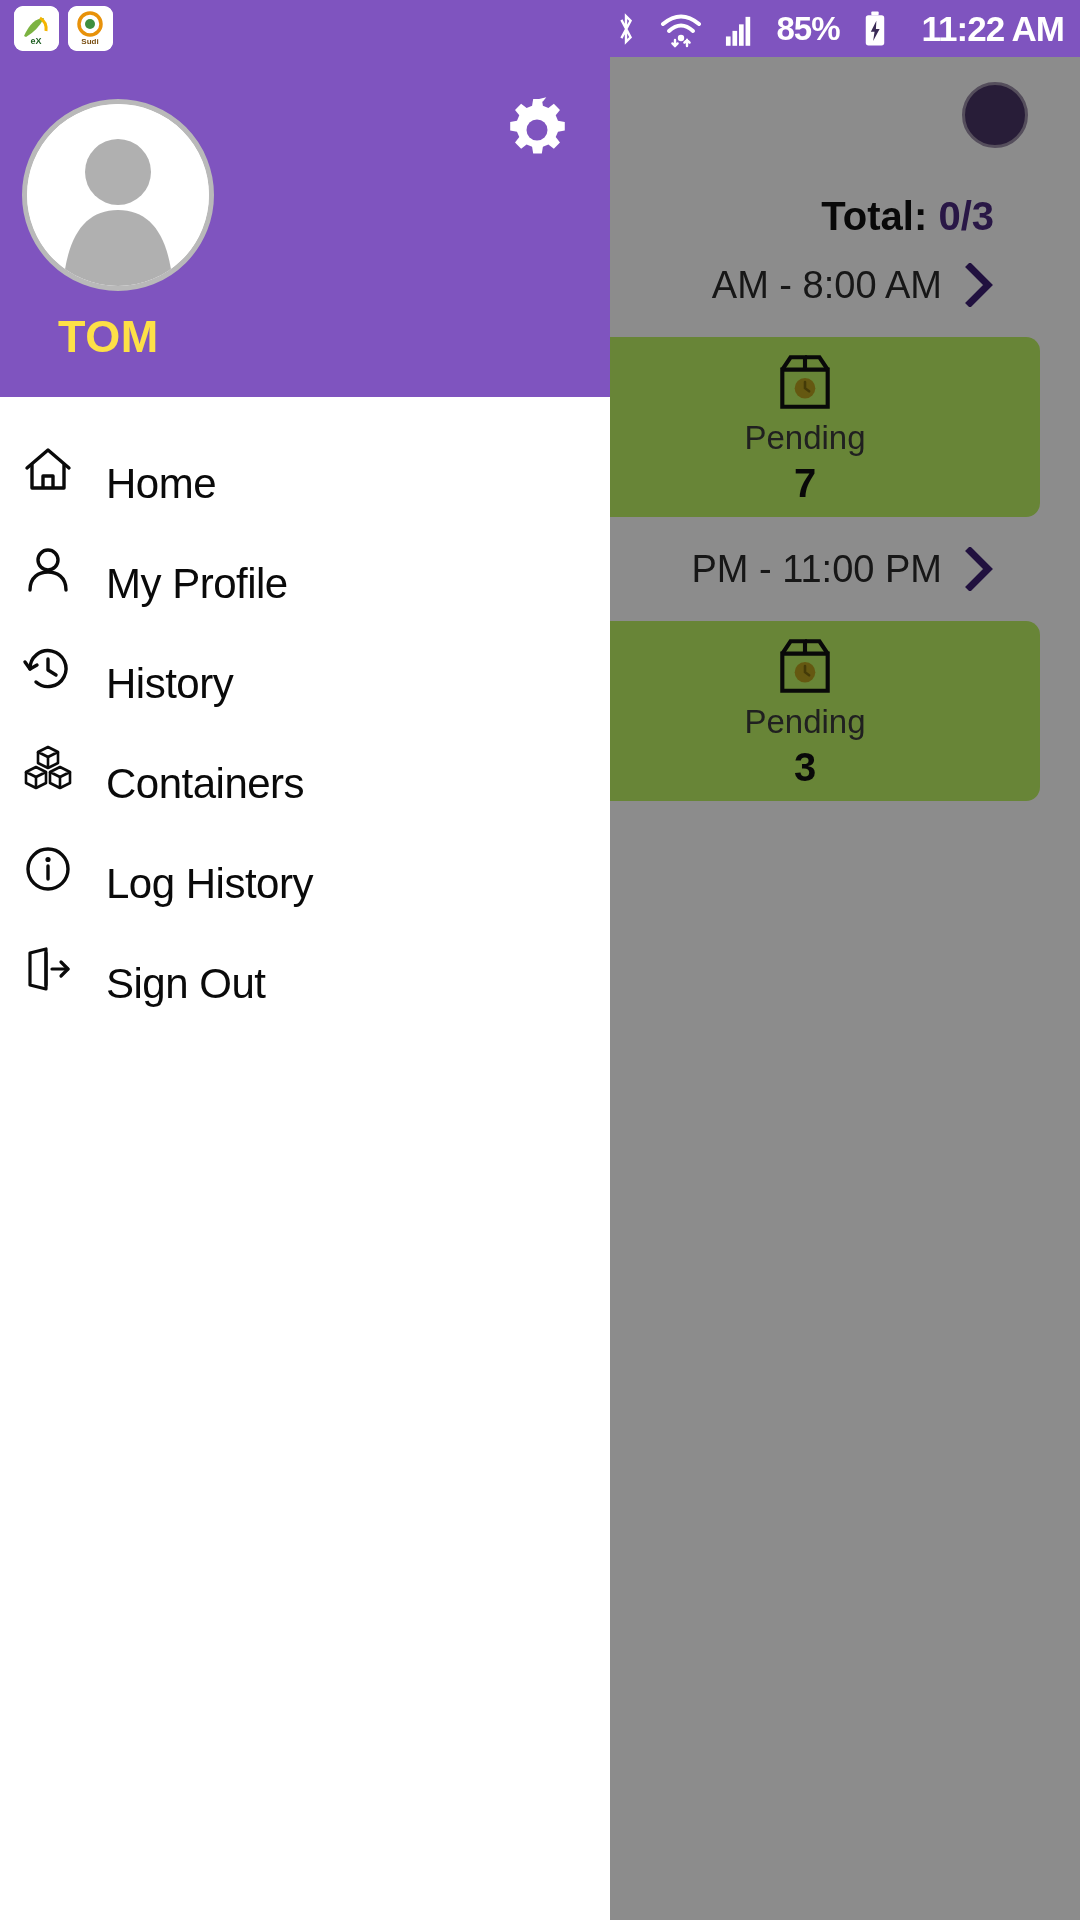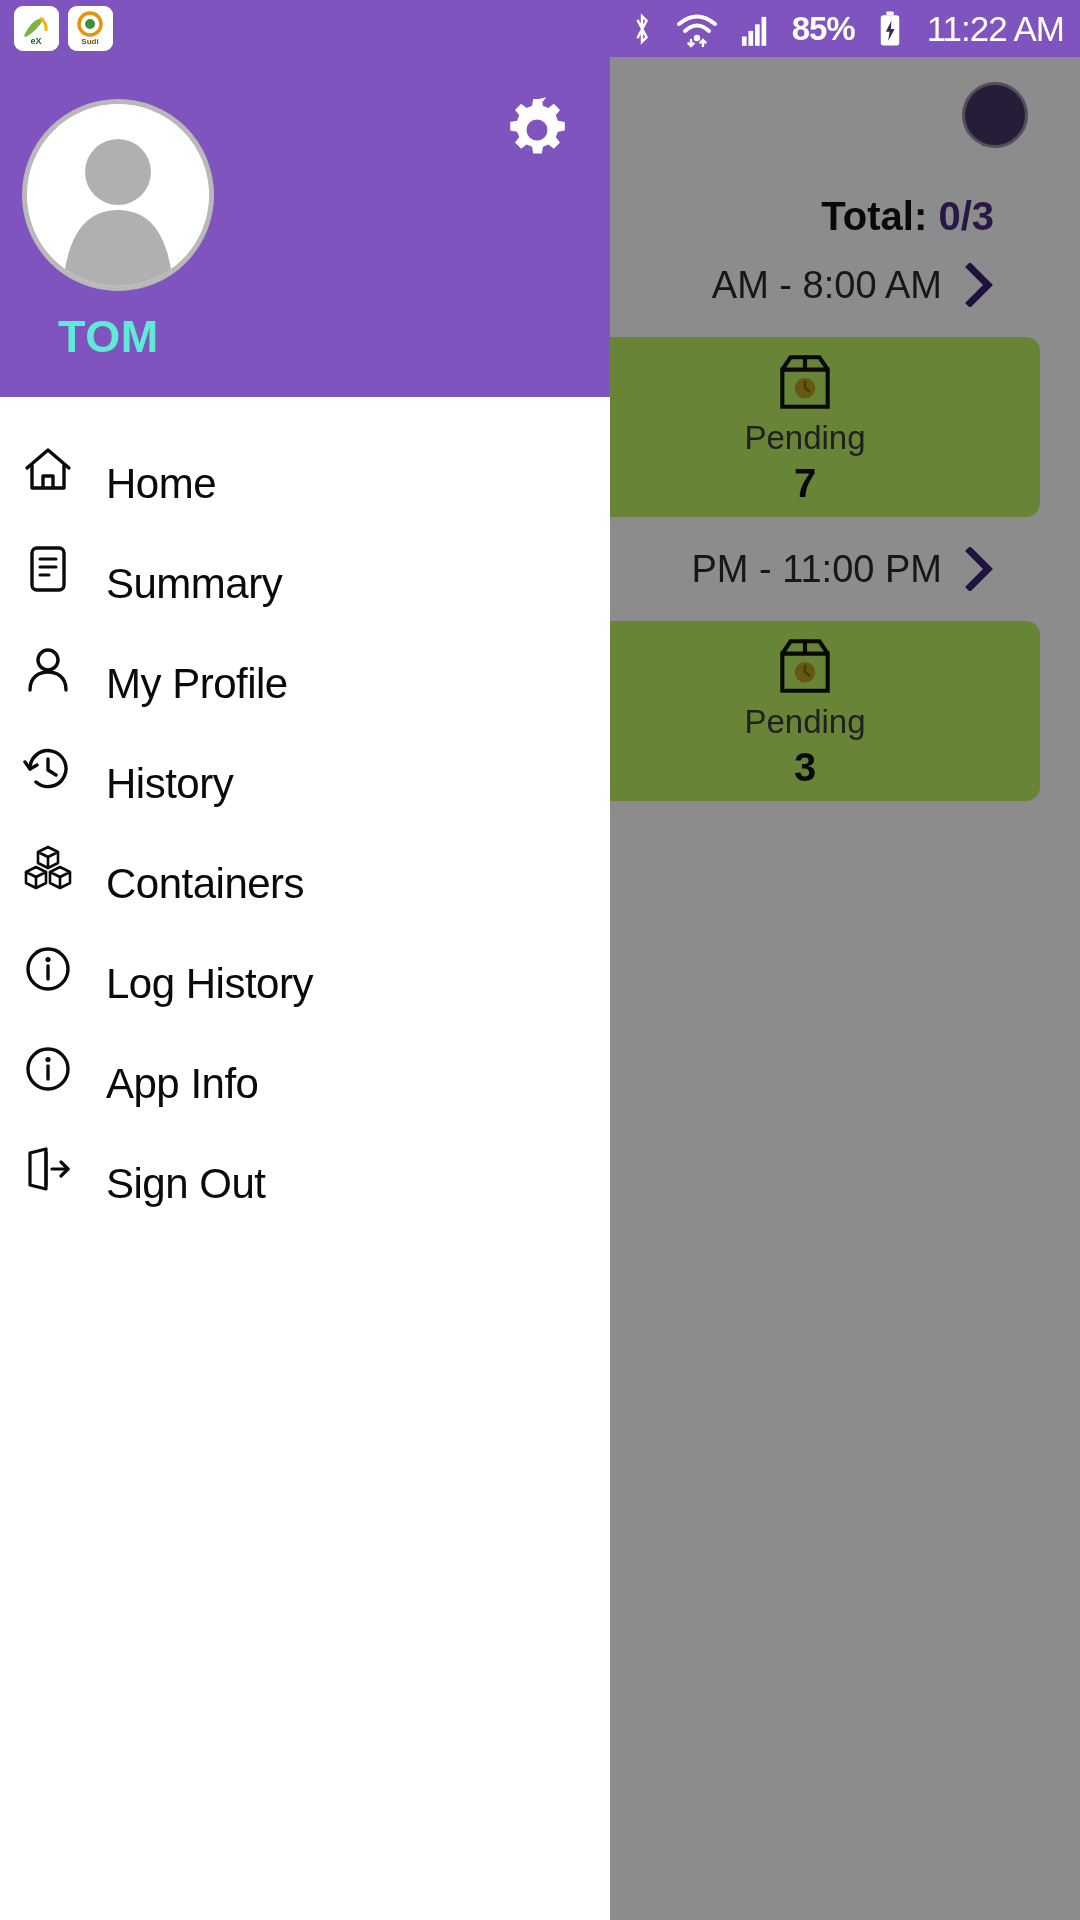--- a/index.html
+++ b/index.html
@@ -87,22 +87,22 @@
     display:flex; align-items:center; justify-content:center;
     overflow:hidden;
   }
   .sb-right{ display:flex; align-items:center; gap:23px; }
   .sb-right svg{ display:block; }
   .sb-battery-text{
     color:#fff; font-size:33px; font-weight:bold; letter-spacing:-1px;
     line-height:1;
   }
   .sb-clock{
-    color:#fff; font-size:35px; font-weight:normal; letter-spacing:-1px;
-    line-height:1; margin-left:2px;
+    color:#fff; font-size:35px; font-weight:bold; letter-spacing:-1px;
+    line-height:1; margin-left:12px;
   }
 
   
   #drawer{
     position:absolute; top:57px; left:0; width:610px; height:1863px;
     background:#ffffff;
     z-index:10;
     display:flex; flex-direction:column;
   }
   .drawer-header{
@@ -118,21 +118,21 @@
   .avatar{
     position:absolute; top:42px; left:22px;
     width:192px; height:192px; border-radius:50%;
     background:#ffffff;
     border:5px solid #b9b9b9;
     overflow:hidden;
   }
   .avatar svg{ display:block; }
   .drawer-username{
     position:absolute; left:58px; bottom:34px;
-    color:#5eead4; font-size:45px; font-weight:bold; letter-spacing:.5px;
+    color:#fde047; font-size:45px; font-weight:bold; letter-spacing:.5px;
   }
 
   .menu{ flex:1; padding-top:22px; background:#fff; }
   .menu-item{
     display:flex; align-items:center;
     height:100px; padding-left:22px; gap:32px;
     cursor:pointer;
   }
   .menu-icon{
     width:52px; height:52px; flex:none;
@@ -302,31 +302,20 @@
       <span class="menu-icon">
         <svg viewBox="0 0 52 52" width="52" height="52" aria-hidden="true">
           <path d="M5 25 L26 7 L47 25" fill="none" stroke="#0a0a0a" stroke-width="3.4" stroke-linecap="round" stroke-linejoin="round"></path>
           <path d="M10 22 L10 45 L42 45 L42 22" fill="none" stroke="#0a0a0a" stroke-width="3.4" stroke-linecap="round" stroke-linejoin="round"></path>
           <path d="M21 45 L21 33 L31 33 L31 45" fill="none" stroke="#0a0a0a" stroke-width="3.4" stroke-linejoin="round"></path>
         </svg>
       </span>
       <span class="menu-label">Home</span>
     </div>
 
-    <div class="menu-item">
-      <span class="menu-icon">
-        <svg viewBox="0 0 52 52" width="52" height="52" aria-hidden="true">
-          <rect x="10" y="5" width="32" height="42" rx="5" fill="none" stroke="#0a0a0a" stroke-width="3.4"></rect>
-          <line x1="18" y1="16" x2="34" y2="16" stroke="#0a0a0a" stroke-width="3" stroke-linecap="round"></line>
-          <line x1="18" y1="24" x2="34" y2="24" stroke="#0a0a0a" stroke-width="3" stroke-linecap="round"></line>
-          <line x1="18" y1="32" x2="27" y2="32" stroke="#0a0a0a" stroke-width="3" stroke-linecap="round"></line>
-        </svg>
-      </span>
-      <span class="menu-label">Summary</span>
-    </div>
 
     <div class="menu-item">
       <span class="menu-icon">
         <svg viewBox="0 0 52 52" width="52" height="52" aria-hidden="true">
           <circle cx="26" cy="17" r="10" fill="none" stroke="#0a0a0a" stroke-width="3.4"></circle>
           <path d="M8 47 C8 34 17 29 26 29 C35 29 44 34 44 47" fill="none" stroke="#0a0a0a" stroke-width="3.4" stroke-linecap="round"></path>
         </svg>
       </span>
       <span class="menu-label">My Profile</span>
     </div>
@@ -365,30 +354,20 @@
       <span class="menu-icon">
         <svg viewBox="0 0 52 52" width="52" height="52" aria-hidden="true">
           <circle cx="26" cy="26" r="20" fill="none" stroke="#0a0a0a" stroke-width="3.4"></circle>
           <circle cx="26" cy="16.5" r="2.6" fill="#0a0a0a"></circle>
           <path d="M26 23 L26 36" stroke="#0a0a0a" stroke-width="3.4" stroke-linecap="round"></path>
         </svg>
       </span>
       <span class="menu-label">Log History</span>
     </div>
 
-    <div class="menu-item">
-      <span class="menu-icon">
-        <svg viewBox="0 0 52 52" width="52" height="52" aria-hidden="true">
-          <circle cx="26" cy="26" r="20" fill="none" stroke="#0a0a0a" stroke-width="3.4"></circle>
-          <circle cx="26" cy="16.5" r="2.6" fill="#0a0a0a"></circle>
-          <path d="M26 23 L26 36" stroke="#0a0a0a" stroke-width="3.4" stroke-linecap="round"></path>
-        </svg>
-      </span>
-      <span class="menu-label">App Info</span>
-    </div>
 
     <div class="menu-item">
       <span class="menu-icon">
         <svg viewBox="0 0 52 52" width="52" height="52" aria-hidden="true">
           <path d="M24 6 L24 46 L8 42 L8 10 Z" fill="none" stroke="#0a0a0a" stroke-width="3.2" stroke-linejoin="round"></path>
           <path d="M24 10 L24 42" stroke="#0a0a0a" stroke-width="3.2" stroke-linecap="round"></path>
           <path d="M30 26 L46 26" stroke="#0a0a0a" stroke-width="3.2" stroke-linecap="round"></path>
           <path d="M39 19 L46 26 L39 33" fill="none" stroke="#0a0a0a" stroke-width="3.2" stroke-linecap="round" stroke-linejoin="round"></path>
         </svg>
       </span>

